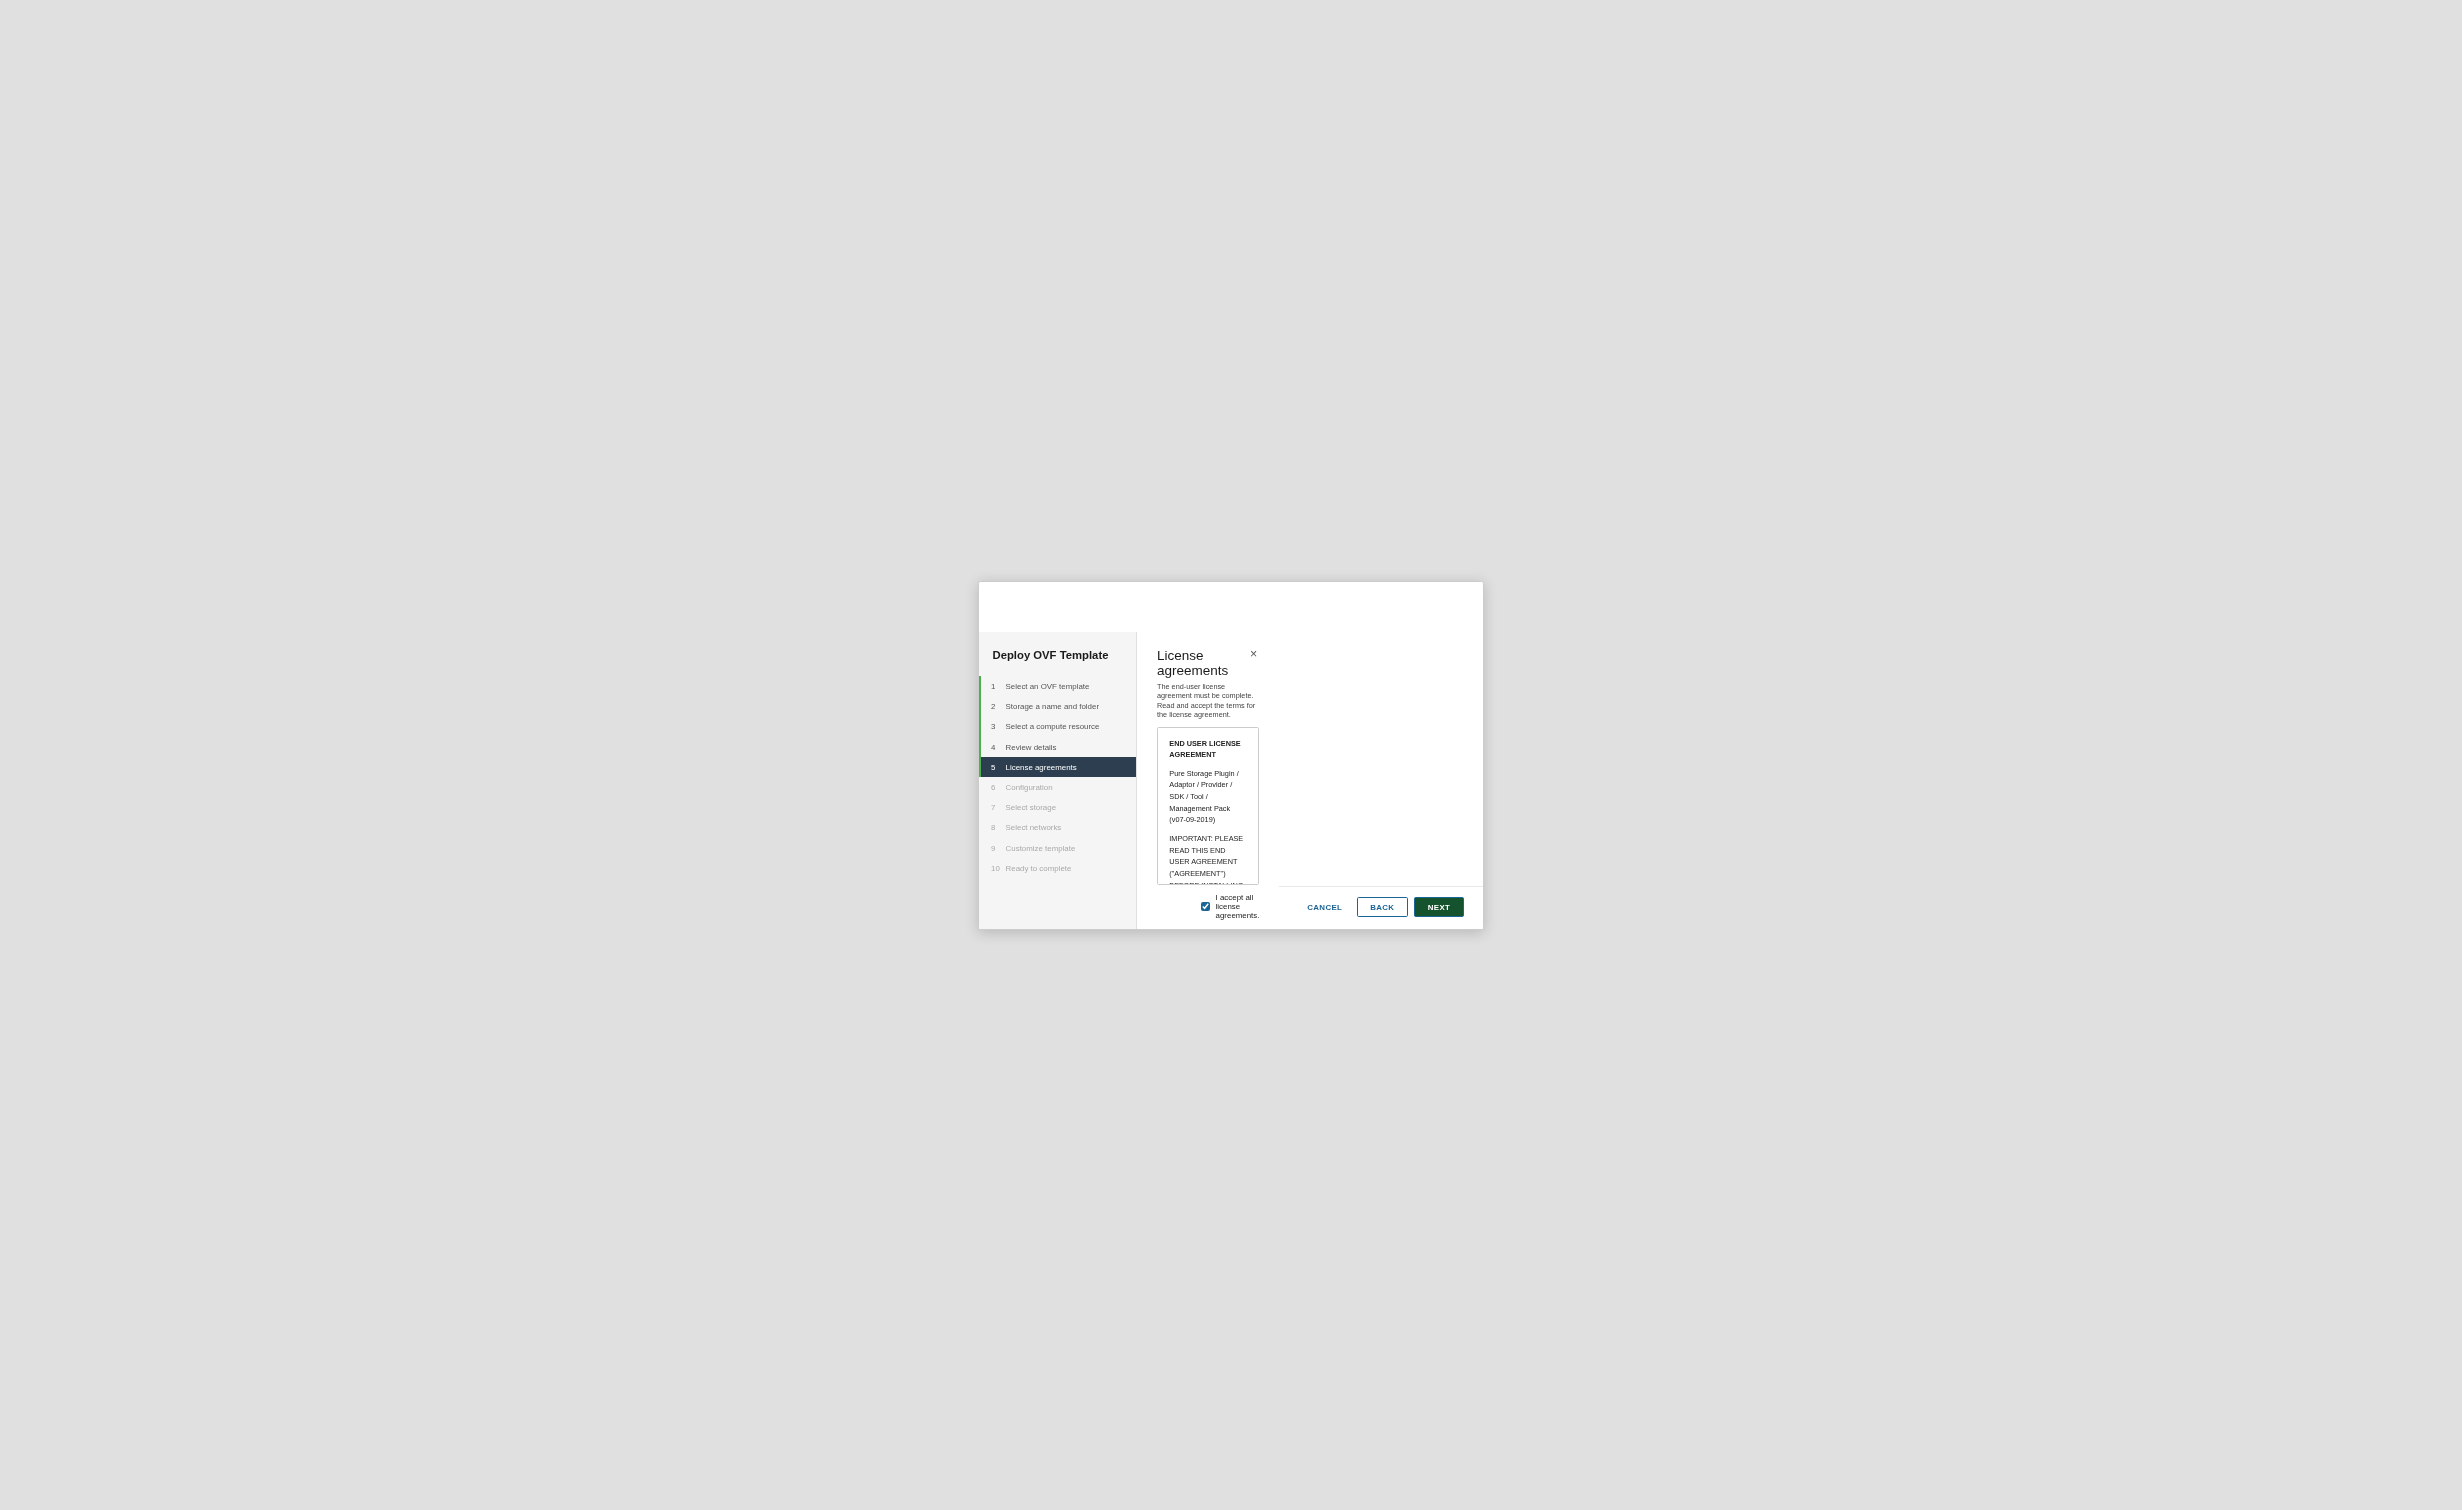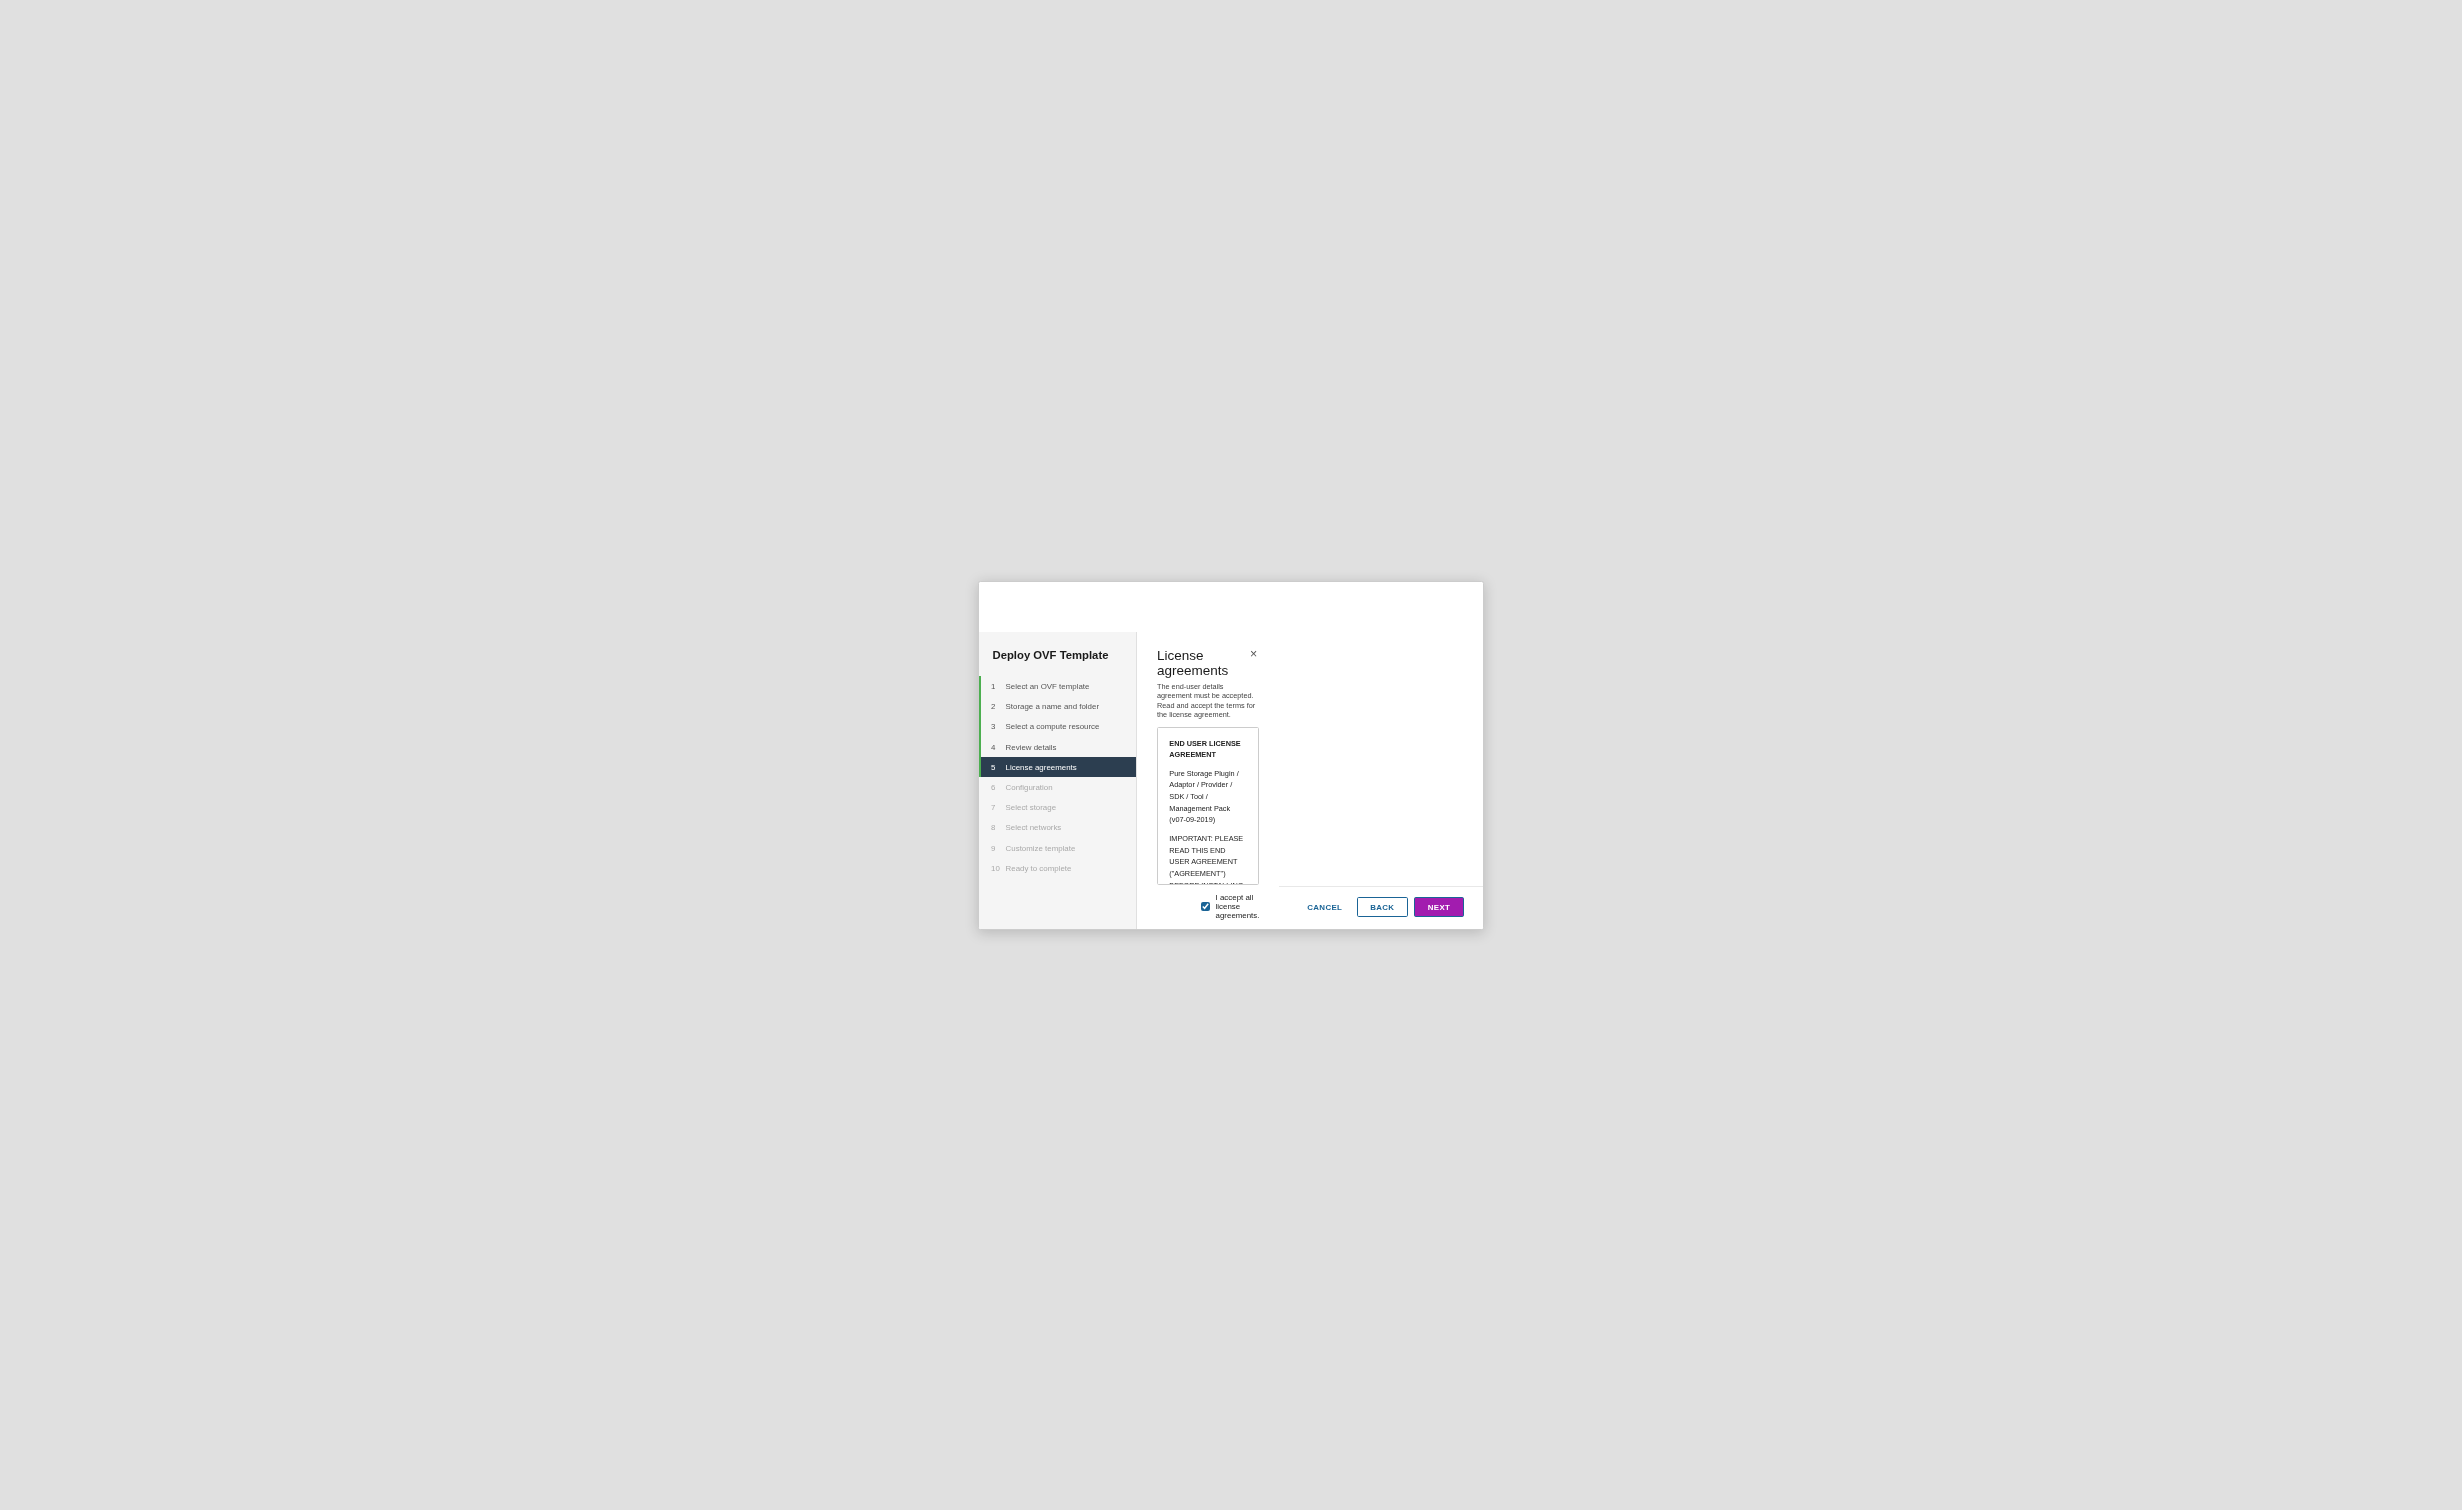--- a/index.html
+++ b/index.html
@@ -182,21 +182,21 @@
       border: 0.6px solid #1a6496;
       color: #1a6496;
       font-size: 7.9px;
       font-weight: 600;
       cursor: pointer;
       padding: 4.5px 12.4px;
       border-radius: 1.7px;
       letter-spacing: 0.04em;
     }
     .btn-next {
-      background: #a21caf;
+      background: #14532d;
       border: 0.6px solid #1a6496;
       color: #fff;
       font-size: 7.9px;
       font-weight: 600;
       cursor: pointer;
       padding: 4.5px 12.4px;
       border-radius: 1.7px;
       letter-spacing: 0.04em;
     }
   </style>
@@ -221,21 +221,21 @@
           <div class="sidebar-item disabled"><span class="step-num">9</span>&nbsp;<span class="step-label">Customize template</span></div>
           <div class="sidebar-item disabled"><span class="step-num">10</span>&nbsp;<span class="step-label">Ready to complete</span></div>
         </div>
     </div>
 
     <div class="main-content">
       <div class="main-header">
         <div class="main-title">License agreements</div>
         <button class="close-btn">×</button>
       </div>
-      <div class="subtitle-line">The end-user details agreement must be accepted.</div>
+      <div class="subtitle-line">The end-user license agreement must be complete.</div>
       <div class="subtitle-line">Read and accept the terms for the license agreement.</div>
       <div class="license-box">
         <p><strong>END USER LICENSE AGREEMENT</strong></p>
         <p>Pure Storage Plugin / Adaptor / Provider / SDK / Tool / Management Pack (v07-09-2019)</p>
         <p>IMPORTANT: PLEASE READ THIS END USER AGREEMENT ("AGREEMENT") BEFORE INSTALLING OR USING A PURE STORAGE PLUGIN, ADAPTOR, PROVIDER, SDK, TOOL, OR MANAGEMENT PACK ("SOFTWARE"). THIS AGREEMENT APPLIES TO THE SOFTWARE THAT YOU OR THE ENTITY THAT YOU REPRESENT ("END USER") OBTAINED EITHER DIRECTLY FROM PURE STORAGE, INC. ("PURE") OR FROM AN AUTHORIZED PURE RESELLER OR PARTNER. BY INSTALLING OR USING THE SOFTWARE, YOU REPRESENT AND WARRANT THAT YOU HAVE THE AUTHORITY TO BIND END USER AND AGREE THAT END USER IS BOUND BY THIS AGREEMENT WITH PURE.</p>
 
       </div>
       <div class="accept-row">
         <input type="checkbox" class="accept-checkbox" checked="" style="">
         <label class="accept-label">I accept all license agreements.</label>

